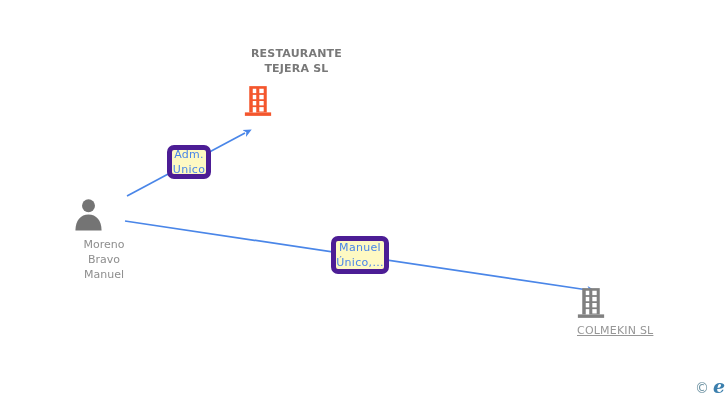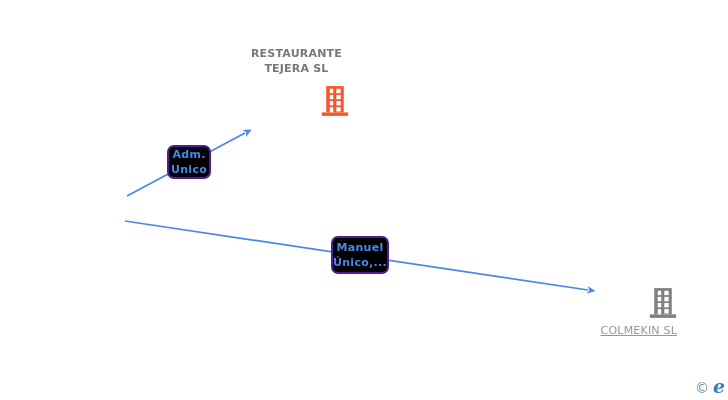--- a/index.html
+++ b/index.html
@@ -13,21 +13,21 @@
   }
   svg.edges {
     position: absolute;
     left: 0; top: 0;
     width: 728px; height: 400px;
   }
   .node {
     position: absolute;
     display: flex;
     flex-direction: column;
-    align-items: flex-end;
+    align-items: flex-start;
     text-align: center;
   }
   .node-main       { left: 244px; top: 46px;  width: 105px; }
   .node-person     { left: 73px;  top: 198px; width: 62px;  }
   .node-related    { left: 577px; top: 287px; width: 100px; }
 
   .company-title {
     font-size: 11px;
     font-weight: bold;
     color: #787878;
@@ -46,33 +46,32 @@
     color: #979797;
     line-height: 13px;
     letter-spacing: 0.2px;
     margin-top: 5px;
     text-decoration: underline;
   }
 
   .edge-label {
     position: absolute;
     box-sizing: border-box;
-    background: #000000;
-    border: 2px solid #4c1d95;
+    background: #fef9c3;
+    border: 5px solid #4c1d95;
     border-radius: 7px;
     color: #4a86e8;
     font-size: 11px;
     line-height: 15px;
     letter-spacing: 0.3px;
     display: flex;
     align-items: center;
     justify-content: center;
     text-align: center;
     padding: 1px 2px;
-    font-weight: bold;
   }
   .edge-label-adm   { left: 167px; top: 145px; width: 44px; height: 34px; }
   .edge-label-socio { left: 331px; top: 236px; width: 58px; height: 38px; }
 
   .brand {
     position: absolute;
     right: 3px;
     bottom: 3px;
     display: flex;
     align-items: baseline;
@@ -125,20 +124,29 @@
         <rect x="10" y="10" width="4" height="5"></rect>
         <rect x="17.5" y="10" width="5" height="5"></rect>
         <rect x="10" y="17" width="4" height="5"></rect>
         <rect x="17.5" y="17" width="5" height="5"></rect>
         <rect x="10" y="24" width="4" height="6"></rect>
         <rect x="17.5" y="24" width="5" height="5"></rect>
       </g>
     </svg>
   </div>
 
+  <div class="node node-person">
+    <svg width="31" height="33" viewBox="0 0 32 33">
+      <g fill="#747474">
+        <circle cx="16" cy="7.5" r="6.7"></circle>
+        <path d="M2.5,33 C2.5,22.5 8,16.5 16,16.5 C24,16.5 29.5,22.5 29.5,33 Z"></path>
+      </g>
+    </svg>
+    <div class="person-name">Moreno Bravo Manuel</div>
+  </div>
 
   <div class="node node-related">
     <svg width="28" height="32" viewBox="0 0 32 34">
       <g fill="#808080">
         <rect x="1" y="30" width="30" height="4"></rect>
         <rect x="6" y="0" width="20" height="30"></rect>
       </g>
       <g fill="#ffffff">
         <rect x="10" y="3" width="4" height="5"></rect>
         <rect x="17.5" y="3" width="5" height="5"></rect>

